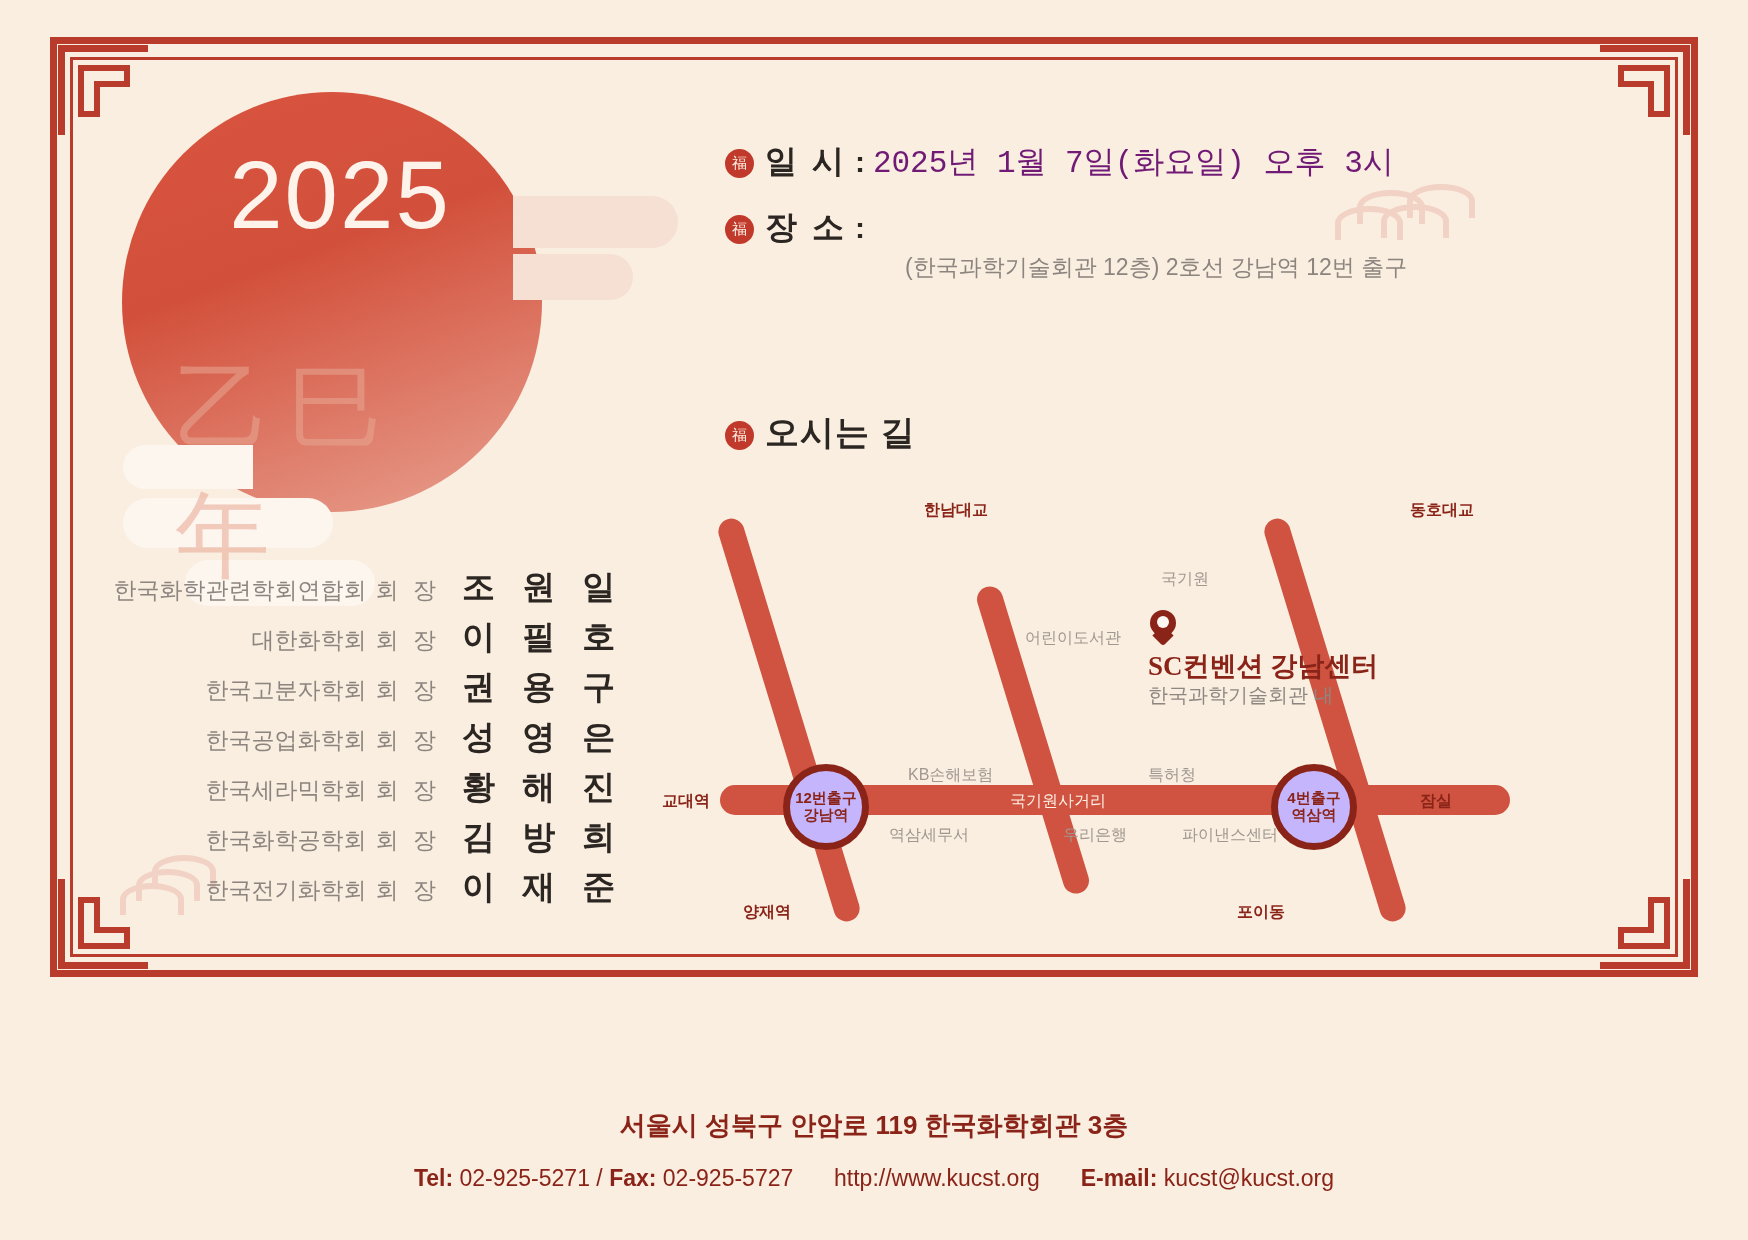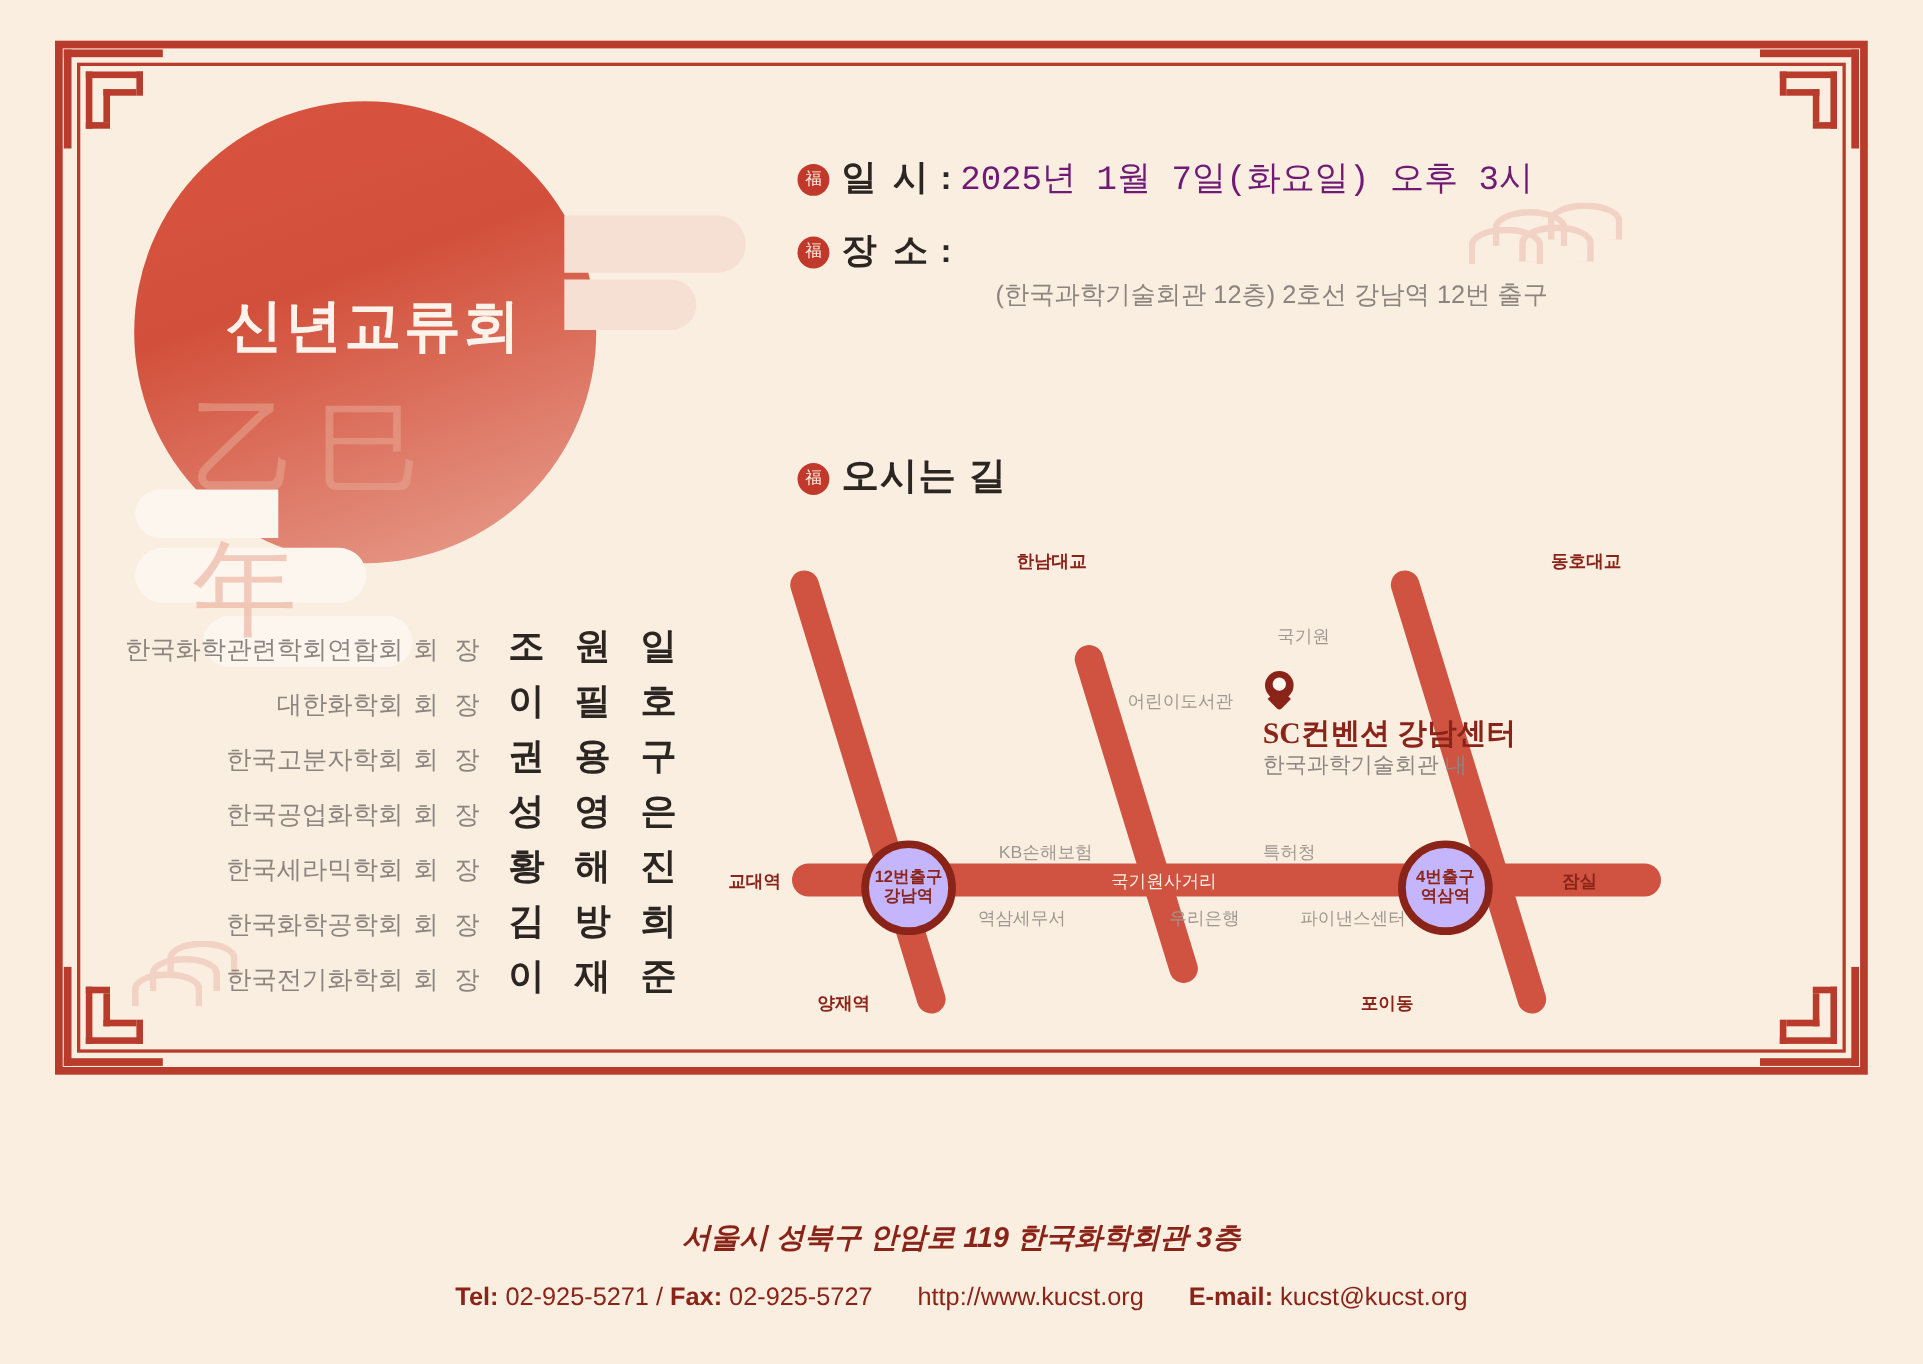--- a/index.html
+++ b/index.html
@@ -107,21 +107,21 @@
   .name-row{display:flex;align-items:baseline;justify-content:flex-end;height:50px;}
   .org{font-size:23px;color:#8c847e;letter-spacing:0px;white-space:nowrap;}
   .role{font-size:23px;color:#8c847e;margin-left:9px;letter-spacing:4px;white-space:nowrap;}
   .person{
     font-size:33px;font-weight:700;color:#2b2622;letter-spacing:9px;
     width:128px;text-align:right;margin-left:22px;white-space:nowrap;
   }
 
   
   .footer{position:absolute;left:0;right:0;bottom:0;height:160px;text-align:center;}
-  .footer-addr{font-size:26px;font-weight:700;color:#8b2418;margin-top:28px;letter-spacing:0px;font-style:italic;}
+  .footer-addr{font-size:26px;font-weight:700;color:#8b2418;margin-top:28px;letter-spacing:0px;}
   .footer-contact{margin-top:22px;font-size:23px;color:#8b2418;}
   .footer-contact .b{font-weight:700;}
   .footer-contact .sep{display:inline-block;width:28px;}
 </style>
 </head>
 <body>
 
 <div class="poster">
 
   <div class="frame-outer"></div>
@@ -170,21 +170,21 @@
 
   <div class="sun"></div>
 
   <div class="cloud" style="left:513px;top:196px;width:165px;height:52px;border-radius:0 26px 26px 0;"></div>
   <div class="cloud" style="left:513px;top:254px;width:120px;height:46px;border-radius:0 23px 23px 0;"></div>
   <div class="cloud white" style="left:123px;top:445px;width:130px;height:44px;border-radius:22px 0 0 22px;"></div>
   <div class="cloud white" style="left:123px;top:498px;width:210px;height:50px;border-radius:25px;"></div>
   <div class="cloud white" style="left:185px;top:560px;width:190px;height:46px;border-radius:23px;"></div>
 
   <div class="zodiac">乙巳年</div>
-  <div class="year-sub">신년교류회</div>
+  <div class="year-num">2025</div>
 
   <div class="arcs" style="left:120px;top:855px;">
     <div class="arc" style="left:0;top:28px;width:52px;height:26px;"></div>
     <div class="arc" style="left:16px;top:14px;width:52px;height:26px;"></div>
     <div class="arc" style="left:32px;top:0px;width:52px;height:26px;"></div>
   </div>
 
   <div class="arcs" style="left:1335px;top:178px;">
     <div class="arc" style="left:0;top:28px;width:56px;height:28px;"></div>
     <div class="arc" style="left:22px;top:12px;width:56px;height:28px;"></div>

